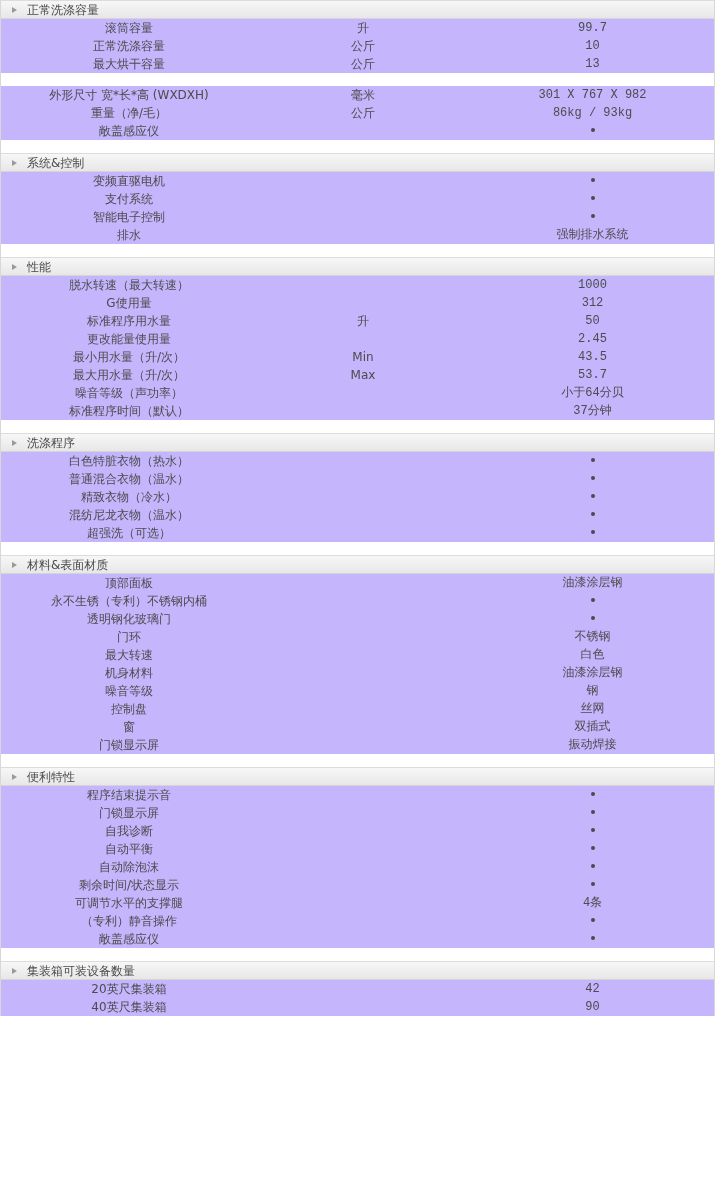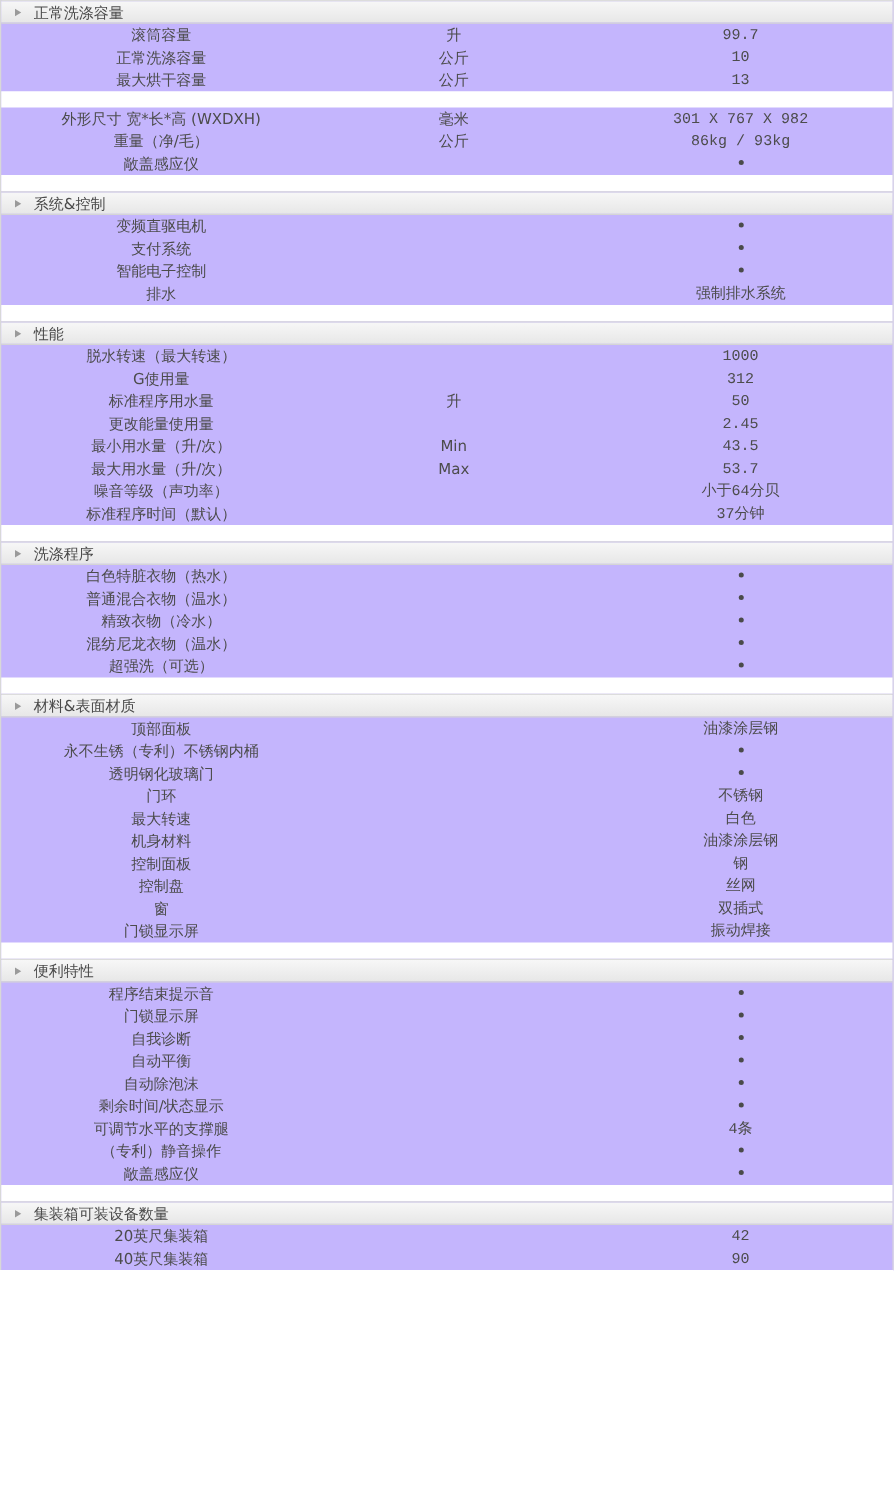--- a/index.html
+++ b/index.html
@@ -253,21 +253,21 @@
           <td class="c-name">最大转速</td>
           <td class="c-unit"></td>
           <td class="c-val">白色</td>
         </tr>
         <tr>
           <td class="c-name">机身材料</td>
           <td class="c-unit"></td>
           <td class="c-val">油漆涂层钢</td>
         </tr>
         <tr>
-          <td class="c-name">控制面板</td>
+          <td class="c-name">噪音等级</td>
           <td class="c-unit"></td>
           <td class="c-val">钢</td>
         </tr>
         <tr>
           <td class="c-name">控制盘</td>
           <td class="c-unit"></td>
           <td class="c-val">丝网</td>
         </tr>
         <tr>
           <td class="c-name">窗</td>

